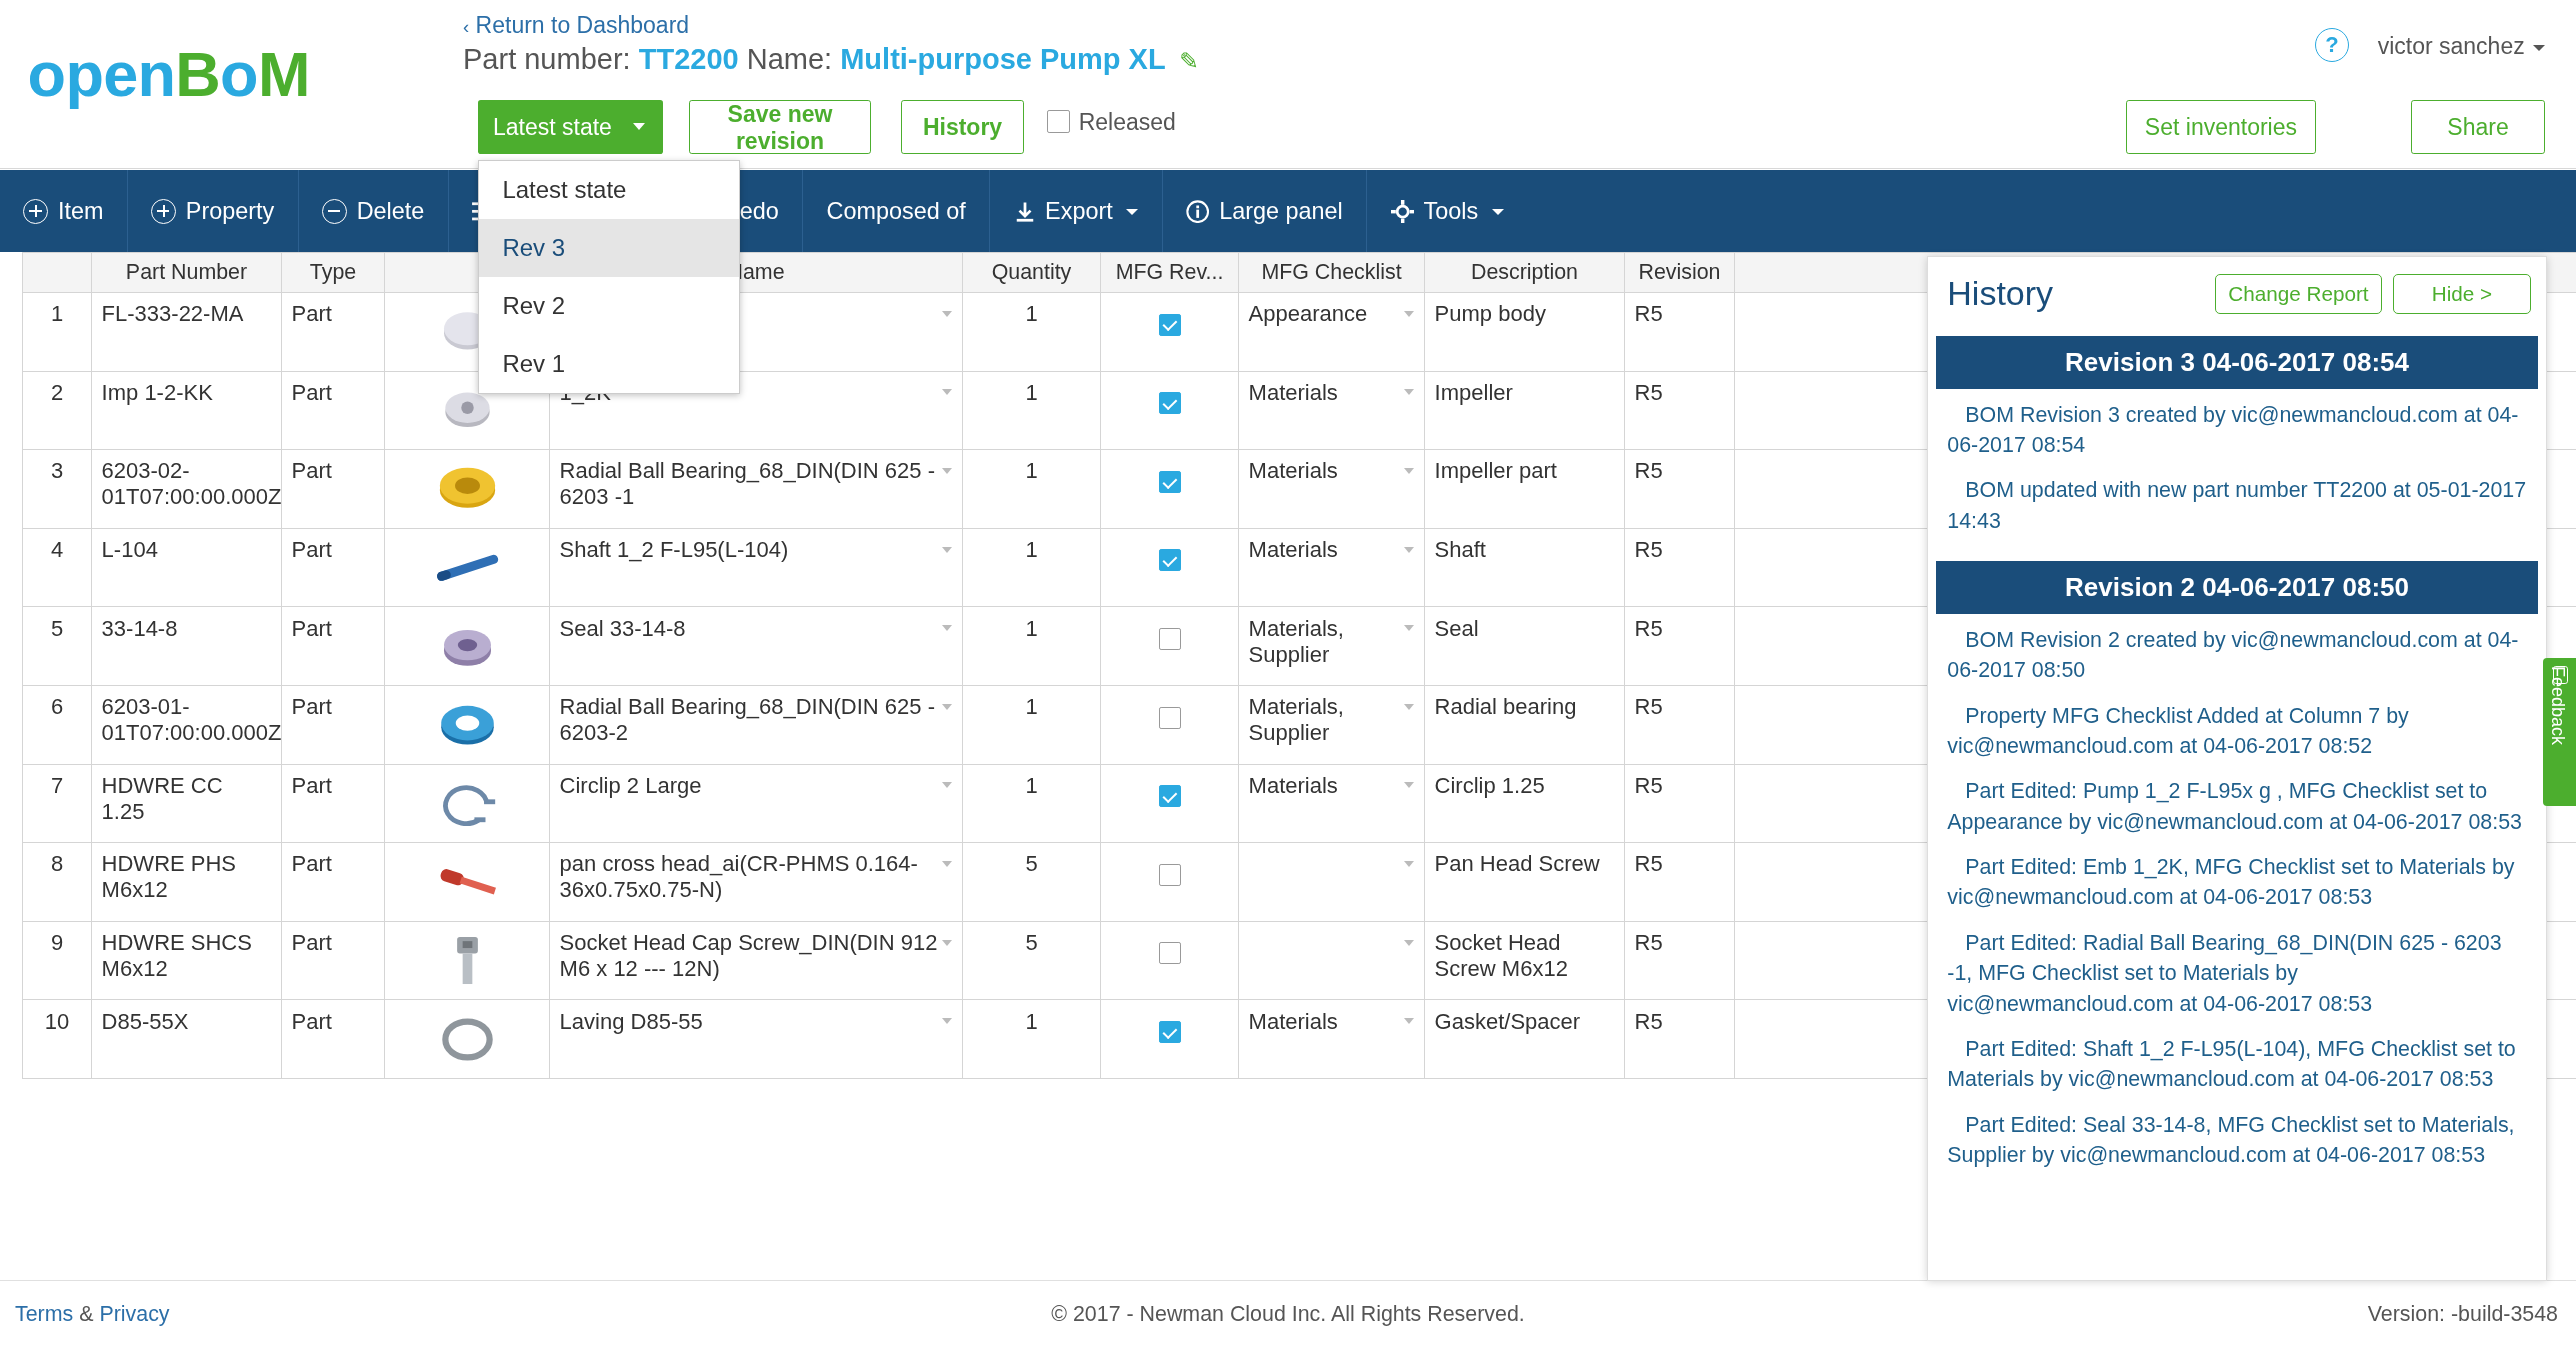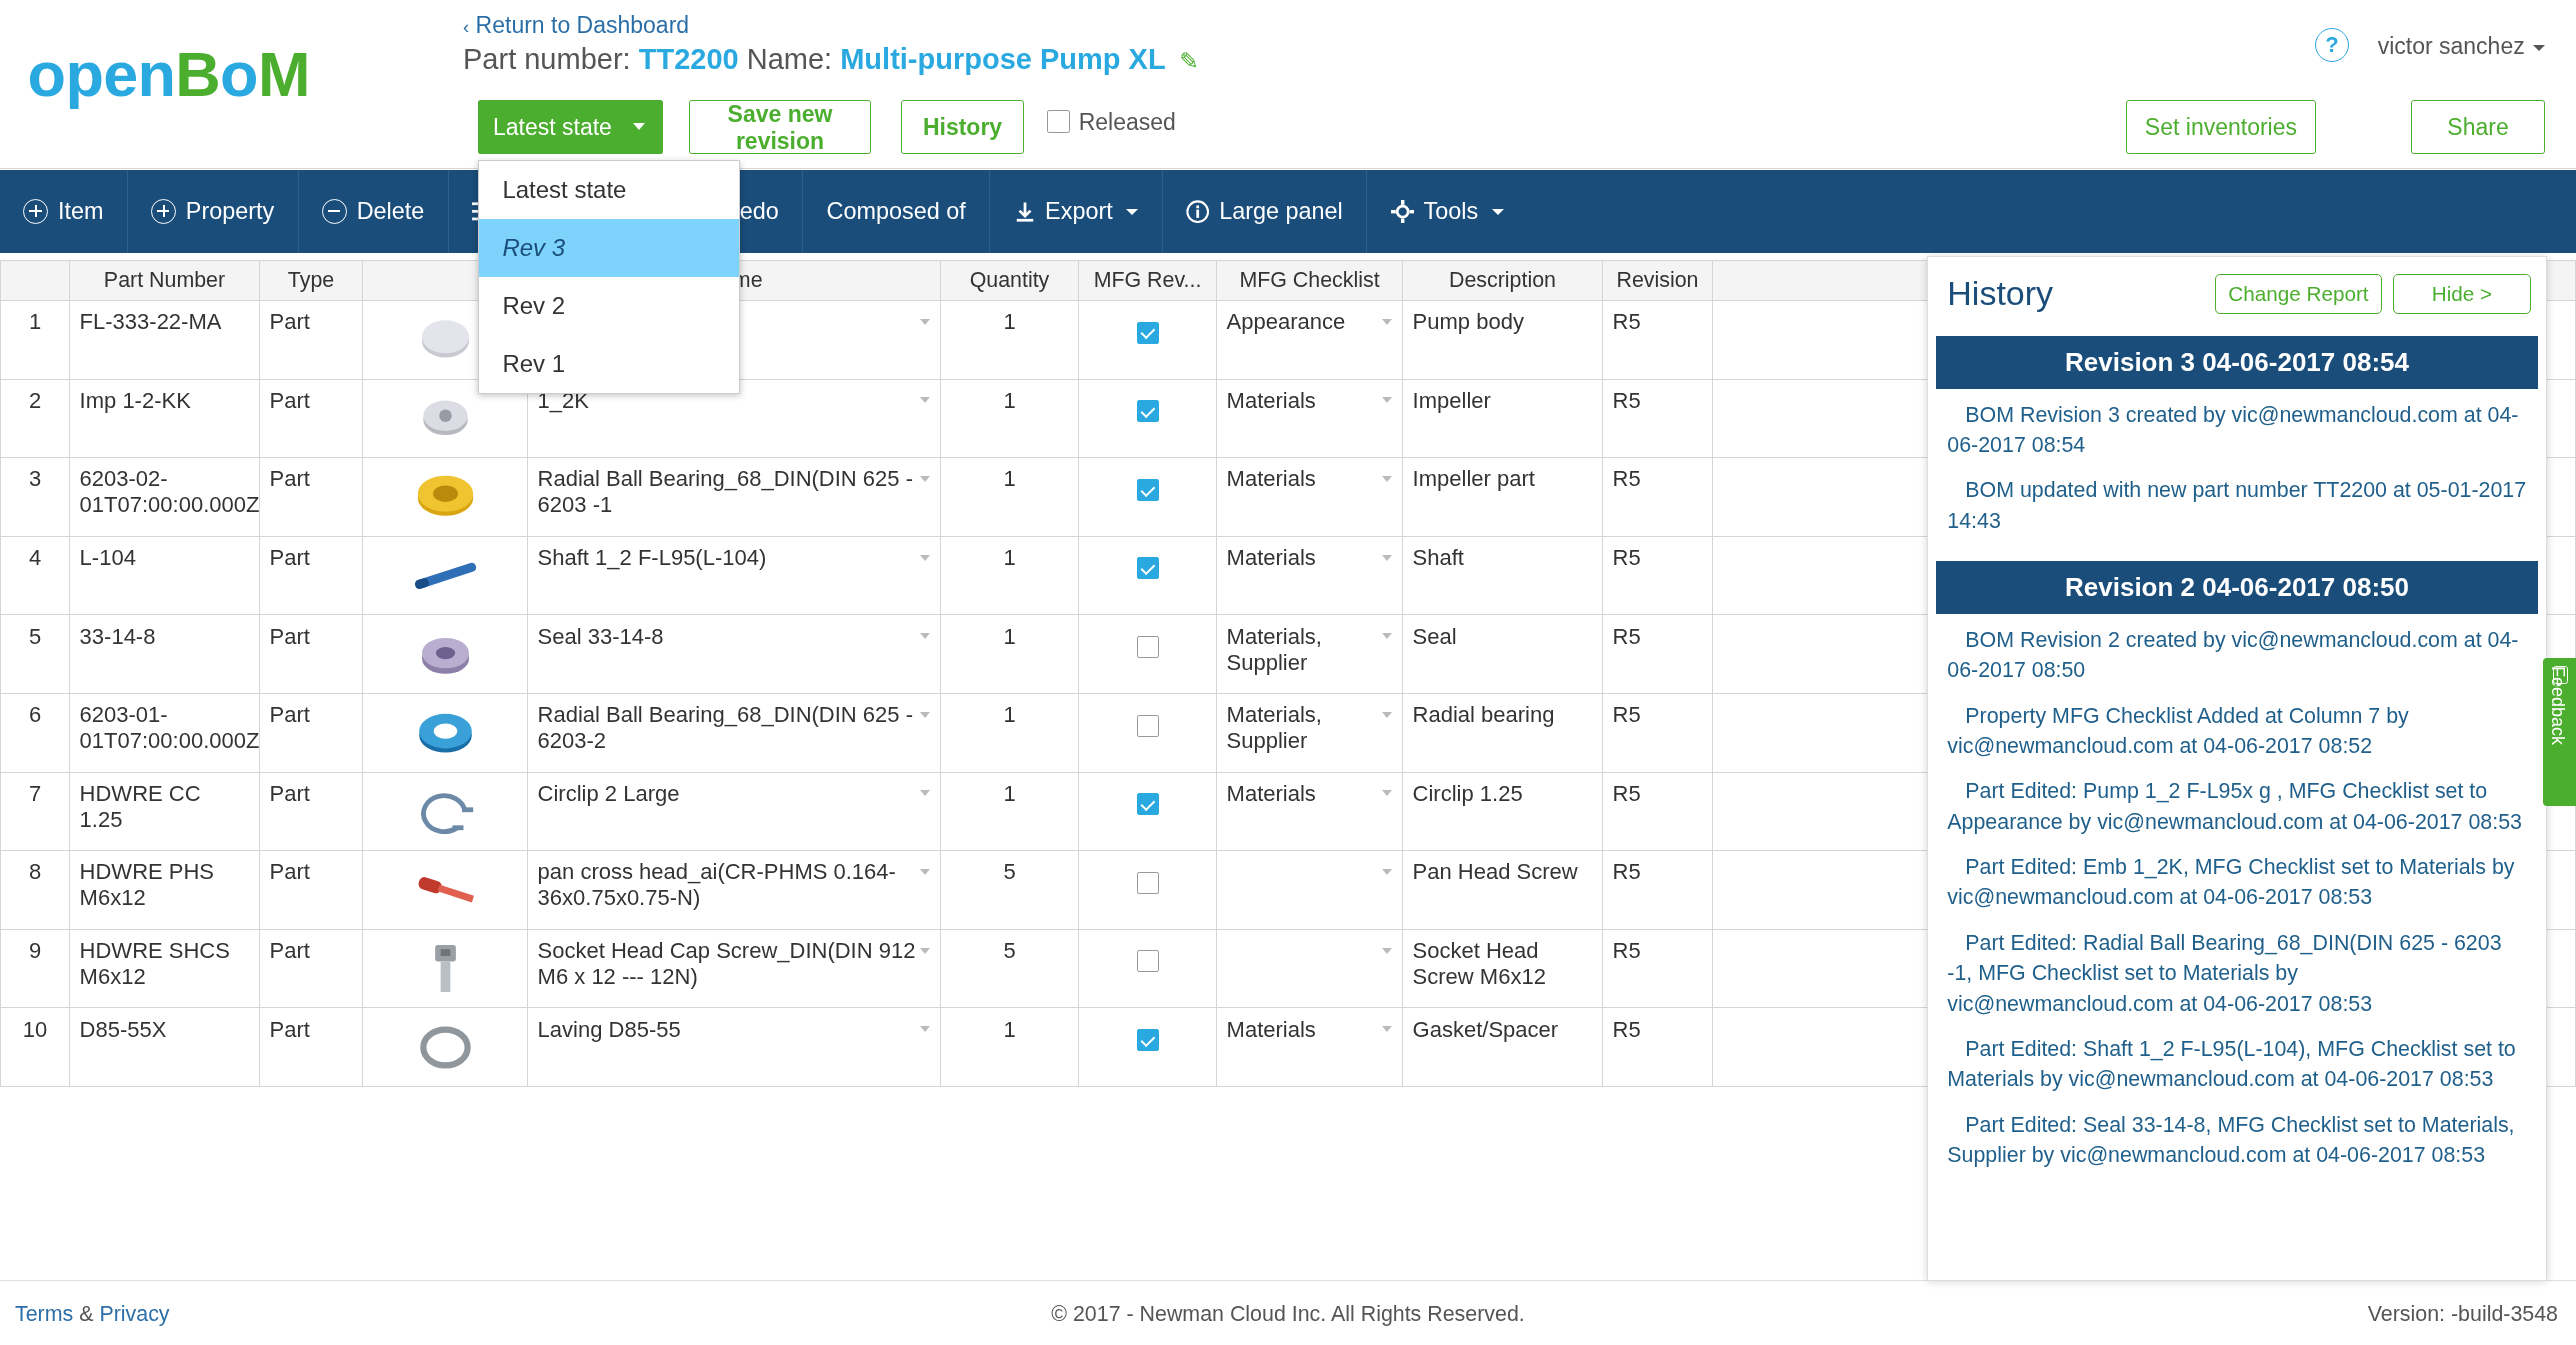--- a/index.html
+++ b/index.html
@@ -119,22 +119,22 @@
   .circ.plus::before { left: 4.8px; top: 10.3px; width: 12.4px; height: 2.1px; }
   .circ.plus::after { left: 10.3px; top: 4.8px; width: 2.1px; height: 12.4px; }
   .circ.minus::before { left: 4.8px; top: 10.3px; width: 12.4px; height: 2.1px; }
   .tb-caret {
     border-left: 6.2px solid transparent; border-right: 6.2px solid transparent;
     border-top: 6.9px solid #fff; margin-left: 4.1px;
   }
 
   
   .grid {
-    position: absolute; top: 260px; left: 0; width: 2576px; bottom: 66px;
-    overflow: hidden; background: #fff;
+    position: absolute; top: 252px; left: 0; width: 2576px; bottom: 66px;
+    overflow: hidden; background: #fff; padding-left: 22px;
   }
   table.bom { border-collapse: collapse; width: 2576px; table-layout: fixed; }
   table.bom th {
     background: #f4f4f4; border: 0.7px solid #d5d5d5; font-weight: normal;
     font-size: 21.4px; color: #333; height: 40px; text-align: center;
   }
   table.bom td {
     border: 0.7px solid #d5d5d5; font-size: 22px; color: #333;
     padding: 8.3px 9.6px; vertical-align: top; height: 76px;
   }
@@ -157,21 +157,21 @@
   }
   .thumb { width: 83px; height: 61px; display:block; margin: 0 auto; }
 
   
   .dropdown {
     position: absolute; left: 478px; top: 160px; width: 262px;
     background: #fff; border: 0.7px solid #ccc; box-shadow: 0 2.1px 6.9px rgba(0,0,0,.25);
     z-index: 40;
   }
   .dd-item { padding: 15px 23.4px; font-size: 24px; color: #333; cursor: pointer; }
-  .dd-item.sel { background: #7dd3fc; color: #1a4d7a; font-style: italic; }
+  .dd-item.sel { background: #e5e5e5; color: #1a4d7a; }
 
   
   .history {
     position: absolute; right: 29px; top: 256px; width: 620px; height: 1025px;
     background: #fff; border: 0.7px solid #ddd; box-shadow: 0 1.4px 8.3px rgba(0,0,0,.18);
     z-index: 30; overflow: hidden;
   }
   .h-head { position: relative; height: 69px; }
   .h-title { position: absolute; left: 19.3px; top: 16.5px; font-size: 34px; color: #1a4d7a; }
   .h-btn {

